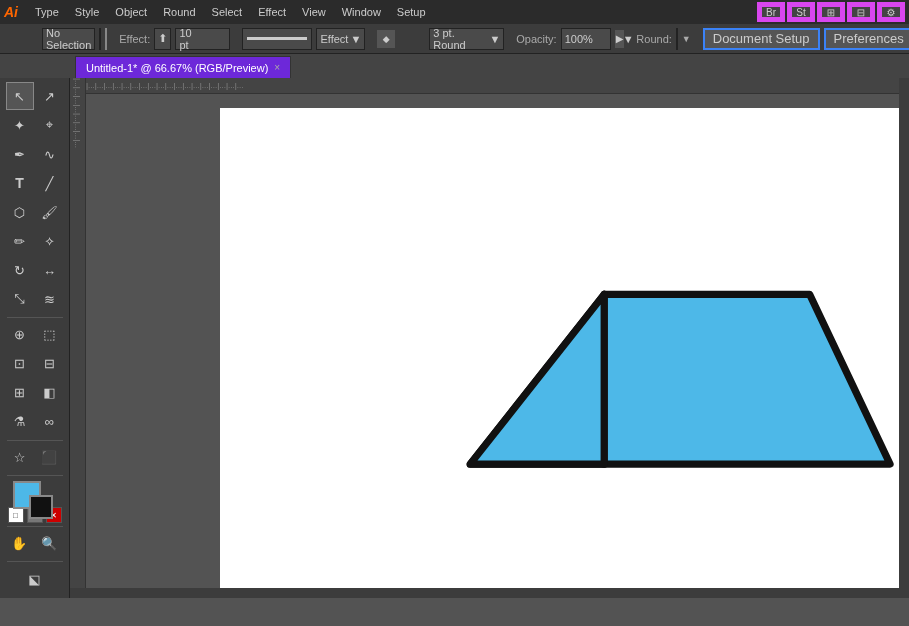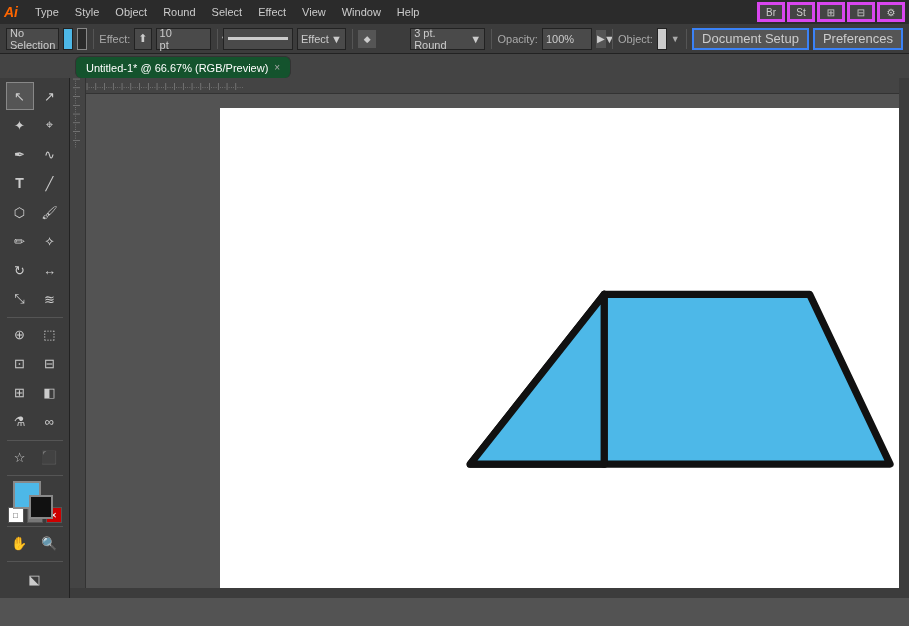--- a/index.html
+++ b/index.html
@@ -110,23 +110,22 @@
       padding: 3px 10px;
       font-size: 11px;
       color: #ccc;
       cursor: pointer;
       display: flex;
       align-items: center;
       gap: 6px;
       height: 22px;
     }
     .tab.active {
-      background: #14532d;
+      background: #6d28d9;
       color: #fff;
-      border-radius: 6px;
     }
     .tab-close {
       font-size: 10px;
       color: #aaa;
       cursor: pointer;
     }
 
     
     #main {
       display: flex;
@@ -239,21 +238,21 @@
       writing-mode: vertical-rl;
       display: flex;
       align-items: center;
       font-size: 9px;
       color: #888;
     }
     .extras-icon {
       width: 28px;
       height: 20px;
       background: #444;
-      border: 3px solid #d946ef;
+      border: 5px solid #d946ef;
       display: flex;
       align-items: center;
       justify-content: center;
       cursor: pointer;
       font-size: 10px;
       color: #ccc;
     }
 
     .combo-field {
       display: flex;
@@ -273,33 +272,33 @@
 <div id="menubar">
   <span class="ai-logo">Ai</span>
   <span class="menu-item">Type</span>
   <span class="menu-item">Style</span>
   <span class="menu-item">Object</span>
   <span class="menu-item">Round</span>
   <span class="menu-item">Select</span>
   <span class="menu-item">Effect</span>
   <span class="menu-item">View</span>
   <span class="menu-item">Window</span>
-  <span class="menu-item">Help</span>
+  <span class="menu-item">Setup</span>
   <div class="top-right-icons">
     <div class="extras-icon">Br</div>
     <div class="extras-icon">St</div>
     <div class="extras-icon">⊞</div>
     <div class="extras-icon">⊟</div>
     <div class="extras-icon">⚙</div>
   </div>
 </div>
 
 <div id="toolbar">
 
-  <div class="combo-field" style="width:85px;">
+  <div class="combo-field" style="width:85px;margin-left:36px;">
     <span>No Selection</span>
   </div>
   <div class="color-swatch" style="background:#4db8e8;"></div>
   <div class="color-swatch" style="background:#2a2a2a; border-color:#888;"></div>
   <div class="sep"></div>
 
   <span class="toolbar-label">Effect:</span>
   <div style="display:flex;align-items:center;background:#4a4a4a;border:1px solid #222;height:22px;padding:0 3px;">
     <span style="color:#ccc;font-size:11px;">⬆</span>
   </div>
@@ -327,21 +326,21 @@
 
   <span class="toolbar-label">Opacity:</span>
   <div class="combo-field" style="width:50px;gap:30px;">
     <span>100%</span>
     <span class="dropdown-arrow">▼</span>
   </div>
   <div style="width:18px;height:18px;border:1px solid #555;background:#555;display:flex;align-items:center;justify-content:center;cursor:pointer;font-size:10px;color:#ccc;">▶</div>
 
   <div class="sep"></div>
 
-  <span class="toolbar-label">Object:</span>
+  <span class="toolbar-label">Round:</span>
   <div class="color-swatch" style="background:#ccc;"></div>
   <span class="dropdown-arrow">▼</span>
 
   <div class="sep"></div>
 
   <button class="toolbar-btn">Document Setup</button>
   <button class="toolbar-btn">Preferences</button>
 </div>
 
 <div id="tabbar">

